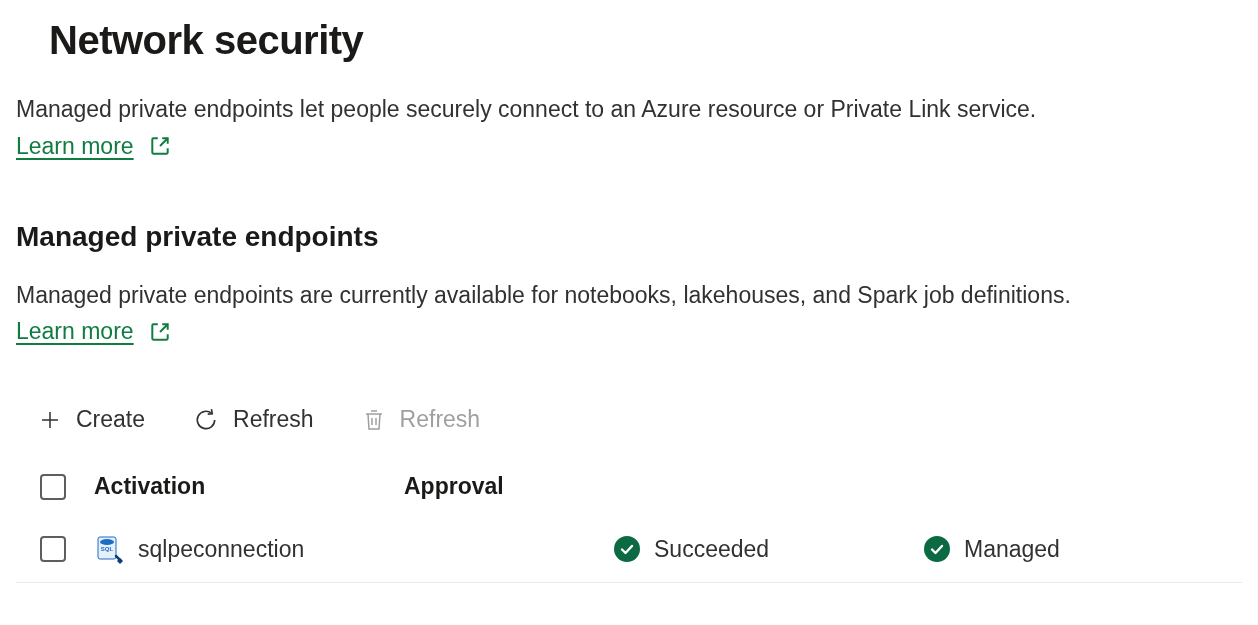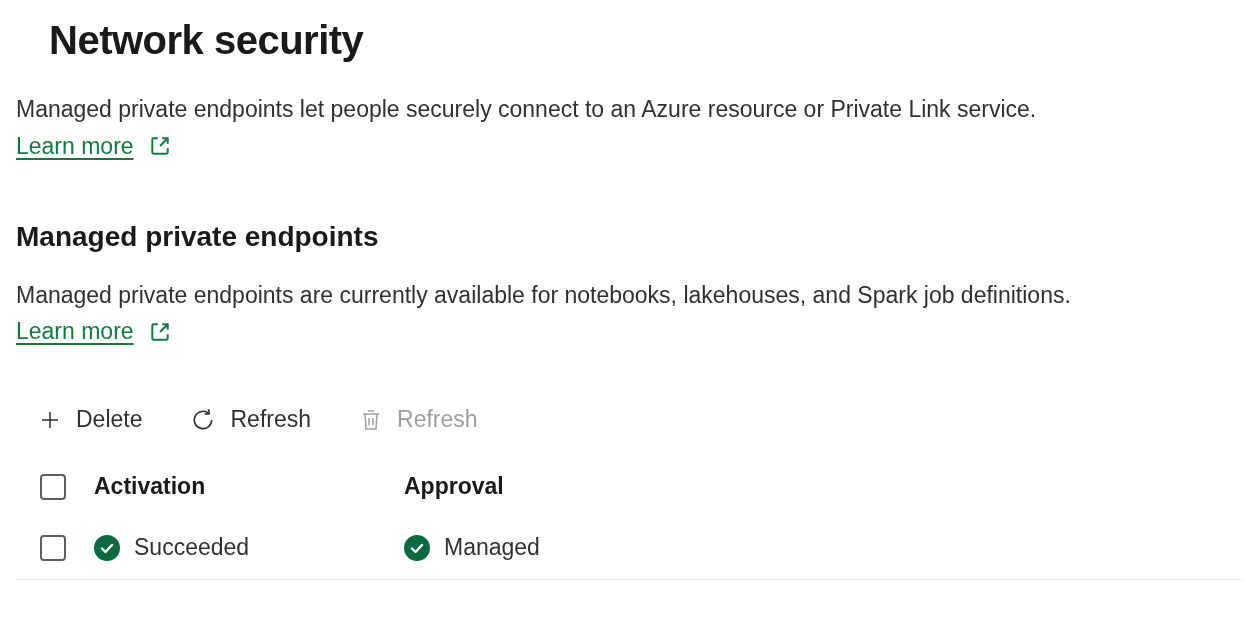--- a/index.html
+++ b/index.html
@@ -193,21 +193,21 @@
   </a>
 </p>
 
 <div class="toolbar">
   <button class="toolbar-button">
     <span class="toolbar-icon">
       <svg width="24" height="24" viewBox="0 0 24 24" fill="none" stroke="#323130" stroke-width="1.5">
         <path d="M12 4 V20 M4 12 H20"></path>
       </svg>
     </span>
-    <span>Delete</span>
+    <span>Create</span>
   </button>
   <button class="toolbar-button">
     <span class="toolbar-icon">
       <svg width="26" height="26" viewBox="0 0 24 24" fill="none" stroke="#323130" stroke-width="1.5">
         <path d="M20 12 A8 8 0 1 1 17.3 6"></path>
         <path d="M17 2 L17.8 6.2 L13.6 6.6"></path>
       </svg>
     </span>
     <span>Refresh</span>
   </button>
@@ -234,20 +234,33 @@
     </div>
     <div class="col-approval">
       <span class="header-text">Approval</span>
     </div>
   </div>
 
   <div class="table-row">
     <div class="col-checkbox">
       <div class="checkbox"></div>
     </div>
+    <div class="col-name">
+      <span class="resource-icon">
+        <svg width="30" height="30" viewBox="0 0 30 30">
+          <rect x="4" y="3" width="18" height="22" rx="2" fill="#e6f0fa" stroke="#1b6ec2" stroke-width="1"></rect>
+          <ellipse cx="13" cy="8" rx="7" ry="3" fill="#1b6ec2"></ellipse>
+          <text x="13" y="17" font-size="6" fill="#1b6ec2" text-anchor="middle" font-weight="bold">SQL</text>
+          <path d="M20 20 L26 26 M26 20 L20 26" stroke="#1b6ec2" stroke-width="0"></path>
+          <path d="M22 22 L27 27" stroke="#0b3e74" stroke-width="2.5" stroke-linecap="round"></path>
+          <polygon points="26,24 29,27 26,30 23,27" fill="#0b3e74"></polygon>
+        </svg>
+      </span>
+      <span class="cell-text">sqlpeconnection</span>
+    </div>
     <div class="col-activation">
       <span class="status-icon">
         <svg width="16" height="16" viewBox="0 0 16 16" fill="none" stroke="#fff" stroke-width="2.4" stroke-linecap="round" stroke-linejoin="round">
           <path d="M3 8.5 L6.5 12 L13 5"></path>
         </svg>
       </span>
       <span class="cell-text">Succeeded</span>
     </div>
     <div class="col-approval">
       <span class="status-icon">

